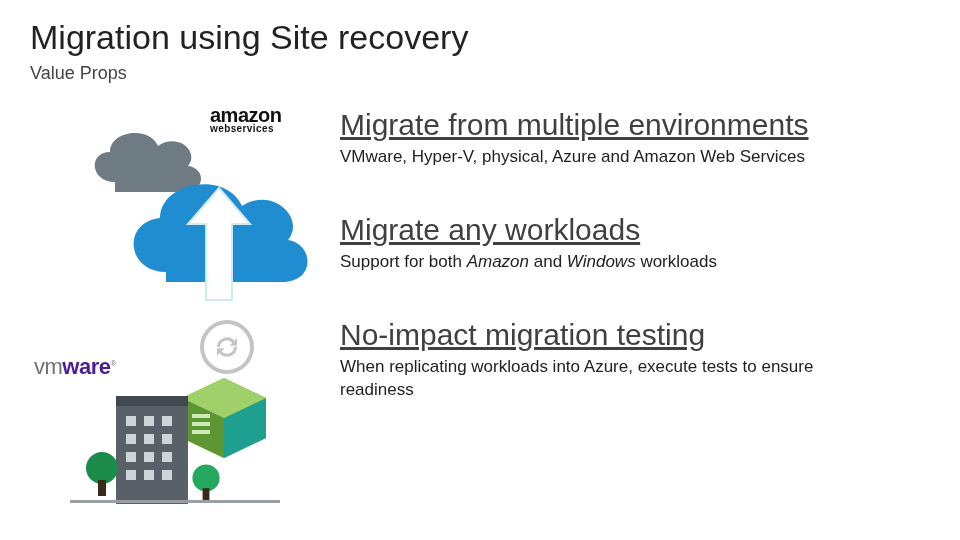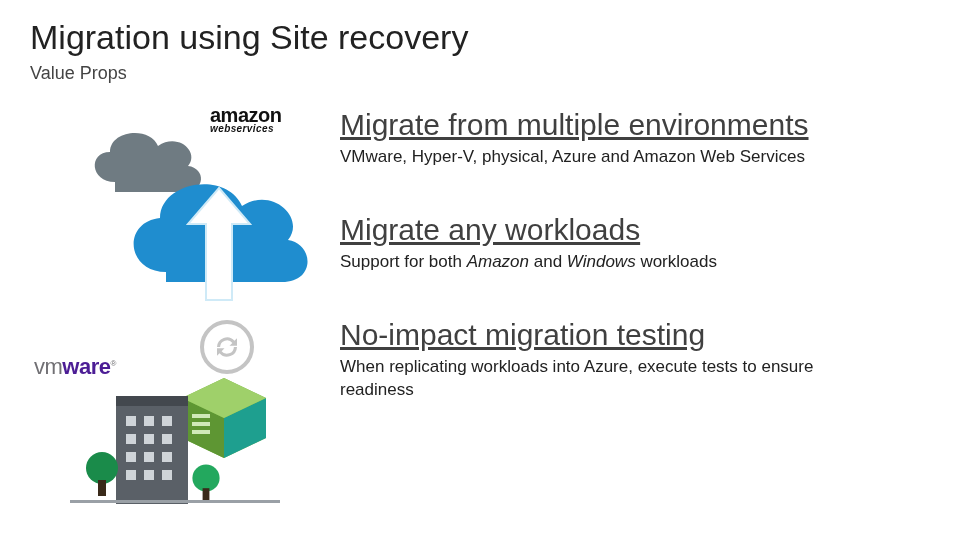--- a/index.html
+++ b/index.html
@@ -11,21 +11,21 @@
   .left { width: 290px; position: relative; padding-top: 8px; }
   .right { flex: 1; padding-top: 6px; }
   .section { margin-bottom: 28px; }
   .sec-h { font-size: 30px; font-weight: 400; color: #404040; margin-bottom: 4px; text-decoration: underline; }
   .sec-b { font-size: 17px; font-weight: 400; color: #222; line-height: 1.35; }
   .sec-b .em { font-style: italic; }
 
   
   .aws { position: absolute; top: 4px; left: 180px; line-height: 0.9; }
   .aws-a { font-weight: 900; font-size: 20px; letter-spacing: -0.5px; color: #111; }
-  .aws-w { font-weight: 700; font-size: 10px; letter-spacing: 0.4px; color: #111; font-style: italic; }
+  .aws-w { font-weight: 700; font-size: 10px; letter-spacing: 0.4px; color: #111; }
 
   
   .vmware { position: absolute; top: 252px; left: 4px; font-size: 22px; font-weight: 400; color: #717074; letter-spacing: -0.5px; }
   .vmware .w { font-weight: 700; color: #4c1d95; }
   .vmware sup { font-size: 8px; vertical-align: super; }
 
   
   .illus { position: relative; width: 290px; height: 380px; }
   
   .cloud.grey { position: absolute; top: 12px; left: 50px; width: 130px; height: 78px; }

